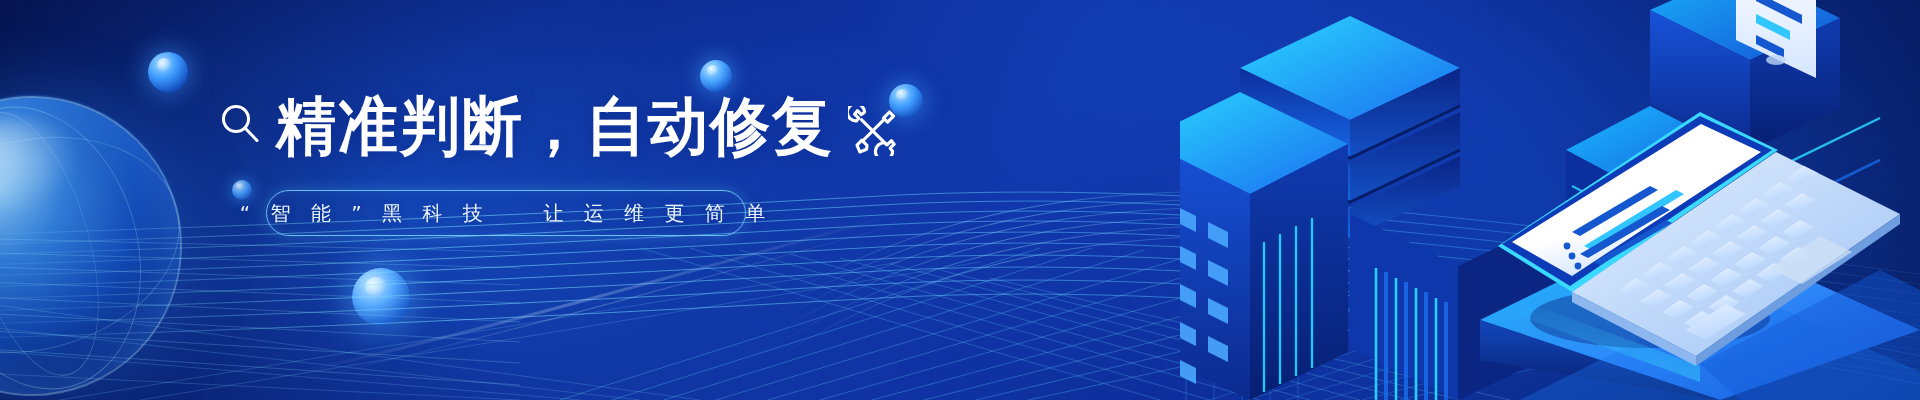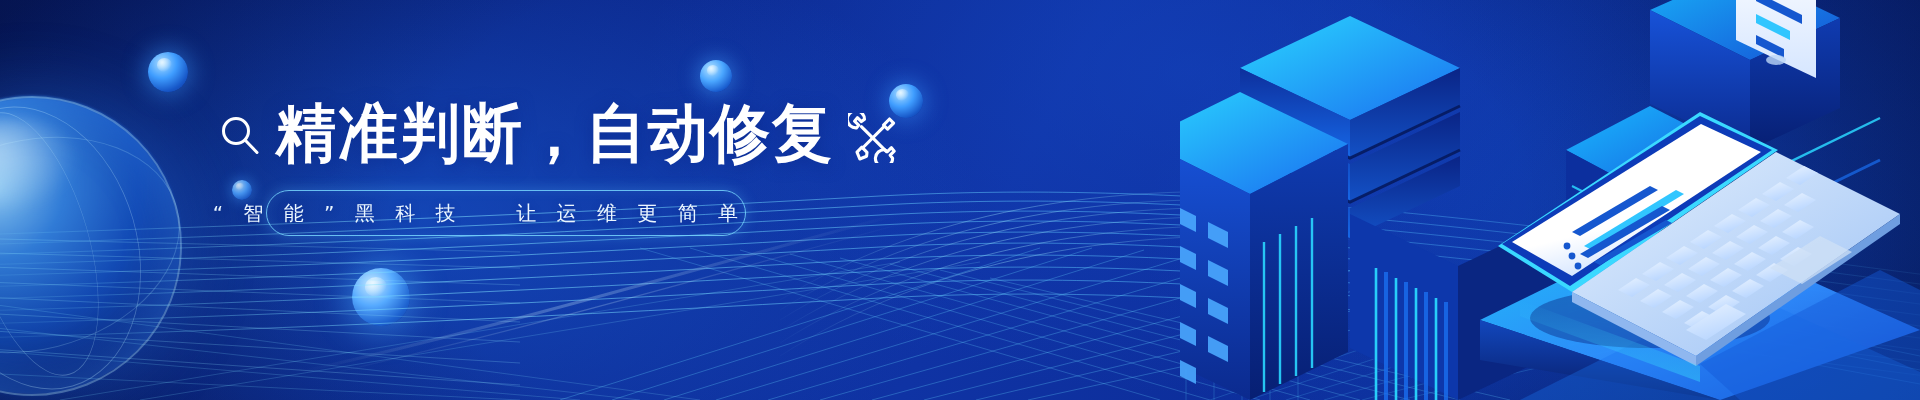--- a/index.html
+++ b/index.html
@@ -55,34 +55,34 @@
       box-shadow:0 0 30px 8px rgba(70,165,255,.45);}
   .b5{left:232px;top:180px;width:20px;height:20px;
       background:radial-gradient(circle at 34% 28%, #bfe6ff 0%, #4fa4ff 42%, #1a5ac8 78%);
       box-shadow:0 0 12px 3px rgba(70,160,255,.40);opacity:.85;}
 
   
   .lines{position:absolute;inset:0;width:1920px;height:400px;pointer-events:none;}
 
   
   .textblock{position:absolute;left:218px;top:96px;width:680px;}
-  .headline-row{display:flex;align-items:center;gap:14px;height:74px;}
+  .headline-row{display:flex;align-items:flex-start;gap:14px;height:74px;}
   .magnifier{flex:0 0 auto;width:44px;height:44px;margin-top:6px;}
   .headline{
     font-family:"DejaVu Sans","Liberation Sans",sans-serif;
     font-weight:700;font-size:60px;line-height:1;color:#ffffff;
     letter-spacing:2px;white-space:nowrap;
     text-shadow:0 2px 16px rgba(10,40,140,.65);
     transform:scaleY(1.06);transform-origin:left center;}
   .wrench{flex:0 0 auto;width:50px;height:50px;margin-top:10px;}
 
   .pill{
     margin:20px 0 0 48px;width:480px;height:46px;border-radius:23px;
     border:1.6px solid rgba(120,215,255,.85);
-    display:flex;align-items:center;justify-content:flex-end;
+    display:flex;align-items:center;justify-content:center;
     box-shadow:0 0 14px rgba(90,190,255,.30), inset 0 0 12px rgba(90,190,255,.12);}
   .pill-text{color:#eaf6ff;font-size:20px;letter-spacing:7px;white-space:nowrap;
     font-family:"DejaVu Sans","Liberation Sans",sans-serif;
     text-shadow:0 1px 6px rgba(10,40,140,.6);}
 
   
   .iso{position:absolute;right:0;top:0;width:740px;height:400px;}
 </style>
 </head>
 <body>

